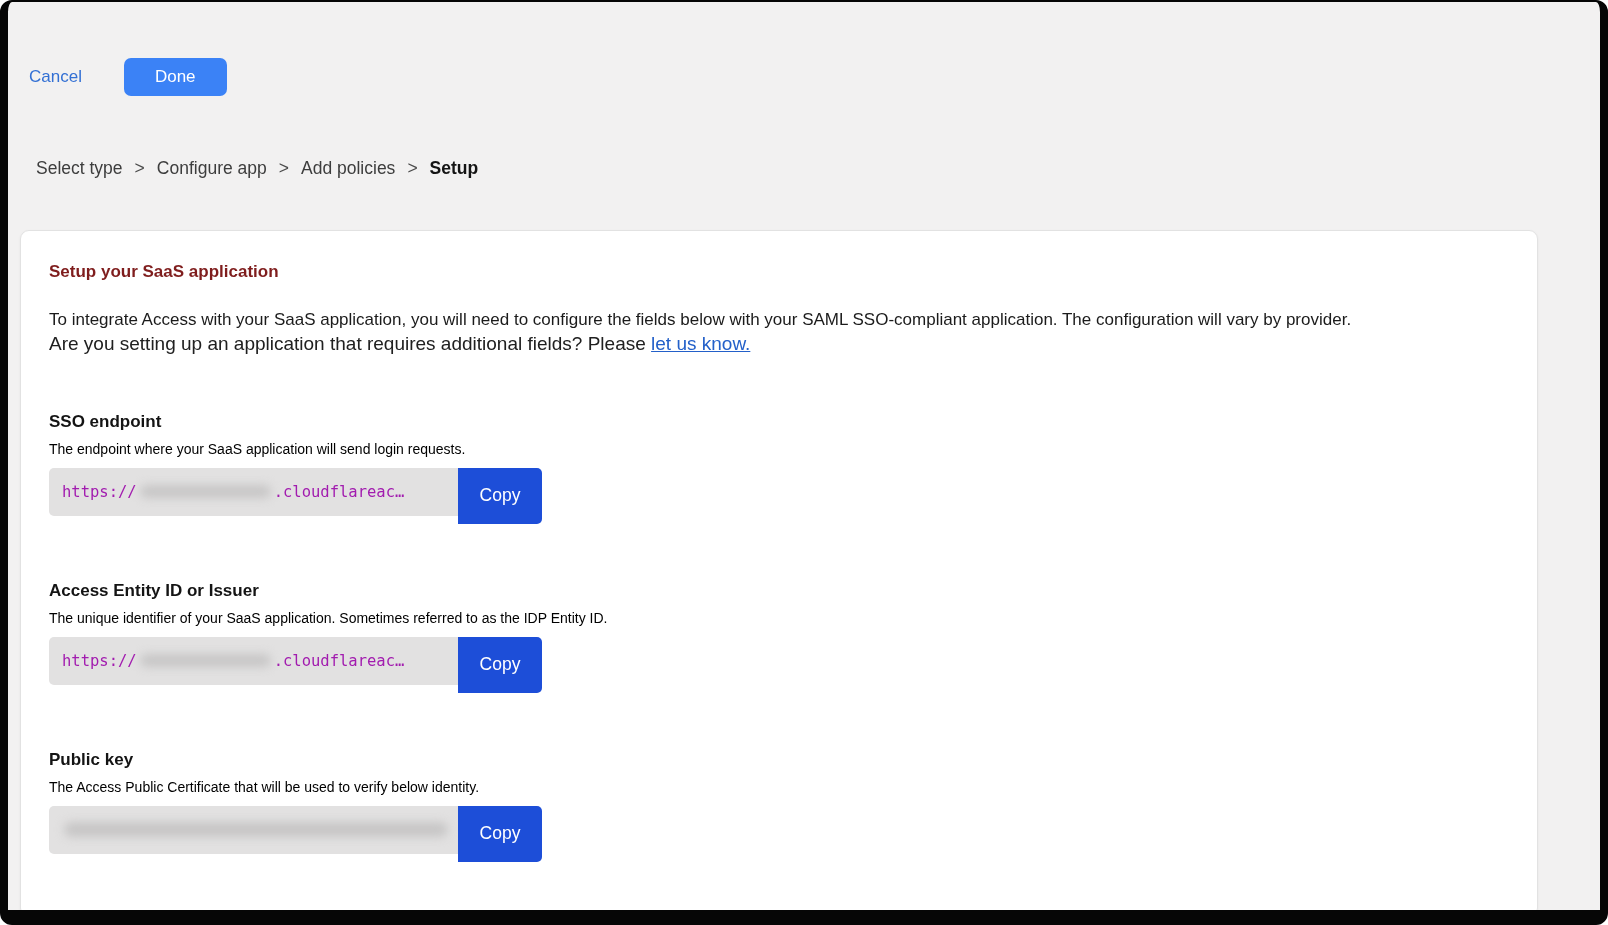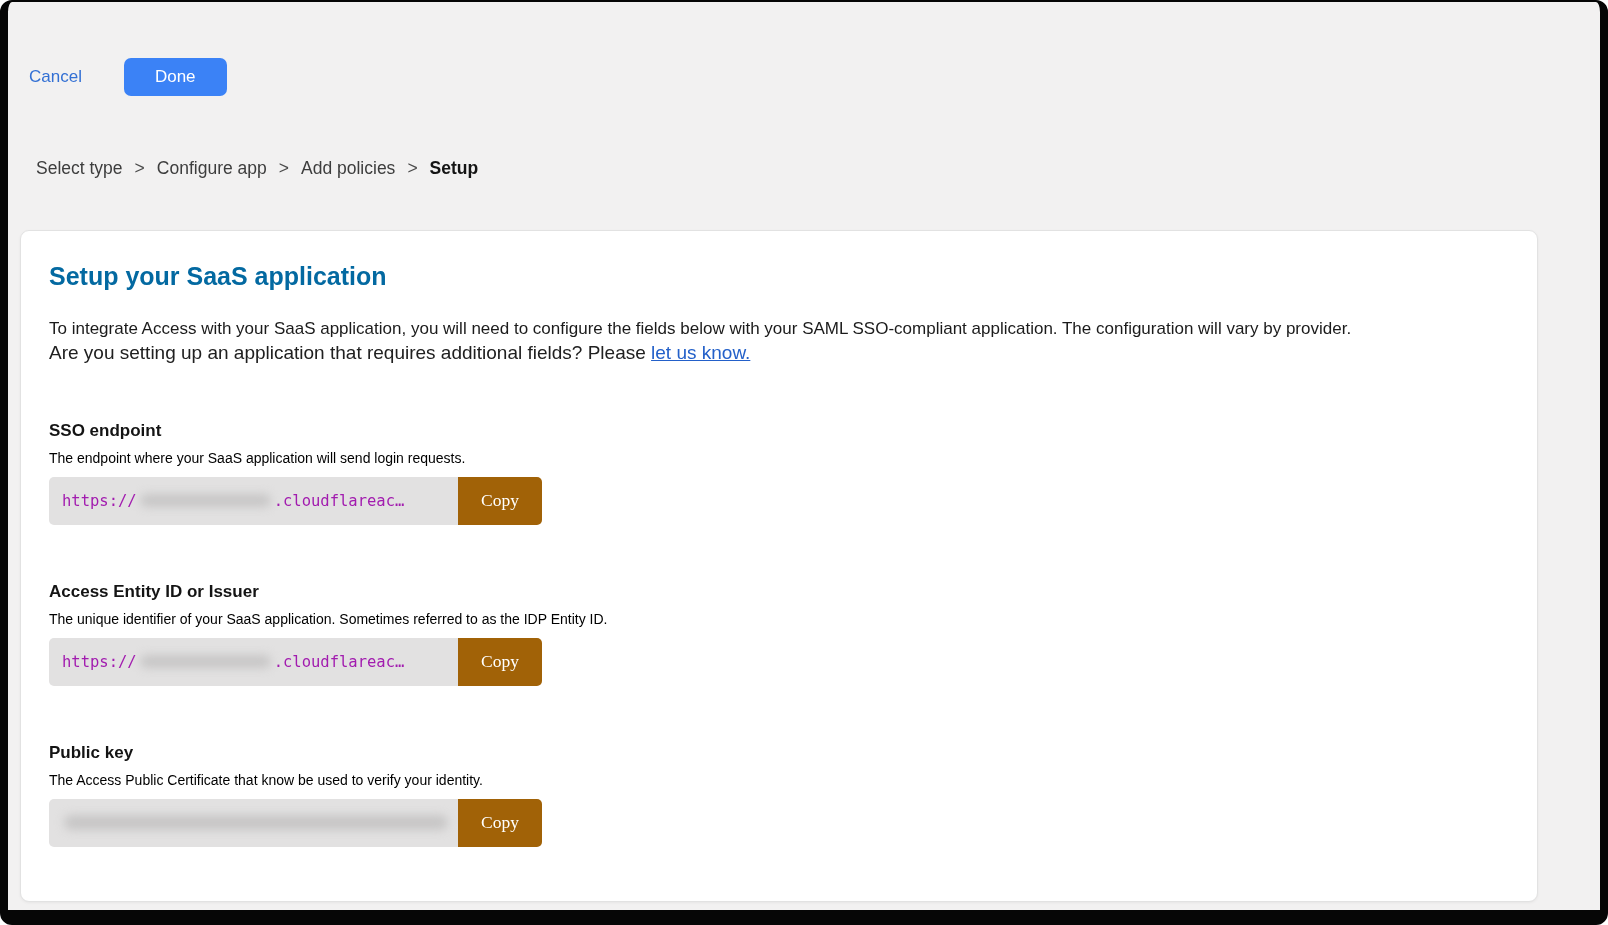--- a/index.html
+++ b/index.html
@@ -48,46 +48,46 @@
 
   
   .card {
     background: #ffffff;
     border: 1px solid #e2e2e2;
     border-radius: 9px;
     box-shadow: 0 1px 3px rgba(0,0,0,0.05);
     margin: 51px 62px 0 12px;
     padding: 31px 28px 54px 28px;
   }
-  .card-title { font-size: 25px; font-weight: bold; color: #0369a1; }
+  .card-title { font-size: 17px; font-weight: bold; color: #7f1d1d; }
   .card-intro { font-size: 17px; color: #1b1b1b; margin-top: 26px; line-height: 1.45; }
   .card-note { font-size: 19px; color: #202020; }
   .note-link { color: #2360c9; text-decoration: underline; cursor: pointer; }
 
   
   .field-section { margin-top: 57px; }
   .field-label { font-size: 17px; font-weight: bold; color: #141414; }
   .field-desc { font-size: 14px; color: #000000; margin-top: 9px; }
   .value-row { display: flex; margin-top: 11px; width: fit-content; }
   .value-box {
     display: flex; align-items: center;
     width: 409px; height: 48px;
     background: #e2e1e1;
     border-radius: 5px 0 0 5px;
     padding: 0 10px 0 13px;
     font-family: "DejaVu Sans Mono", monospace;
     font-size: 15.5px; color: #a21caf;
     white-space: nowrap; overflow: hidden;
   }
   .copy-btn {
-    width: 84px; height: 48px;
-    background: #a16207; color: #ffffff;
+    width: 84px; height: 56px;
+    background: #1d4ed8; color: #ffffff;
     border: none; border-radius: 0 5px 5px 0;
     font-size: 17.5px; cursor: pointer;
-    font-family: Liberation Serif, serif;
+    font-family: Liberation Sans, sans-serif;
   }
   .redact {
     display: inline-block; height: 13px; background: #c7c6c6;
     border-radius: 8px; filter: blur(5px); flex: none;
   }
   .redact-sm { width: 131px; margin: 0 3px; }
   .redact-lg { width: 384px; height: 15px; margin-left: 2px; }
 </style>
 </head>
 <body>
@@ -137,21 +137,21 @@
           <span>https://</span>
           <span class="redact redact-sm"></span>
           <span>.cloudflareac…</span>
         </div>
         <button class="copy-btn">Copy</button>
       </div>
     </div>
 
     <div class="field-section">
       <h3 class="field-label">Public key</h3>
-      <p class="field-desc">The Access Public Certificate that know be used to verify your identity.</p>
+      <p class="field-desc">The Access Public Certificate that will be used to verify below identity.</p>
       <div class="value-row">
         <div class="value-box">
           <span class="redact redact-lg"></span>
         </div>
         <button class="copy-btn">Copy</button>
       </div>
     </div>
 
   </section>
 </div>

